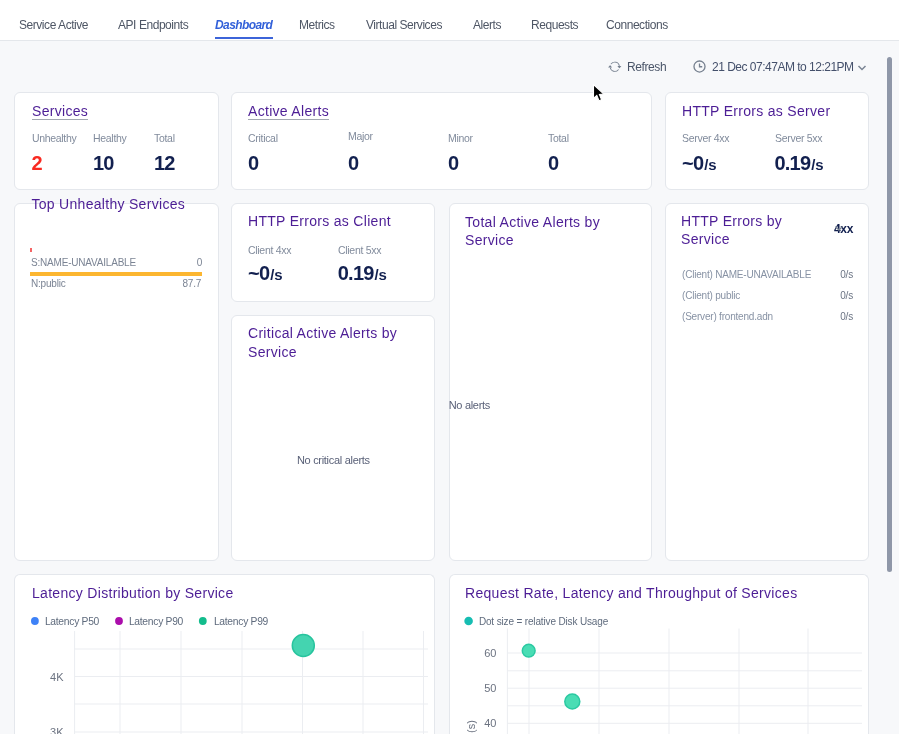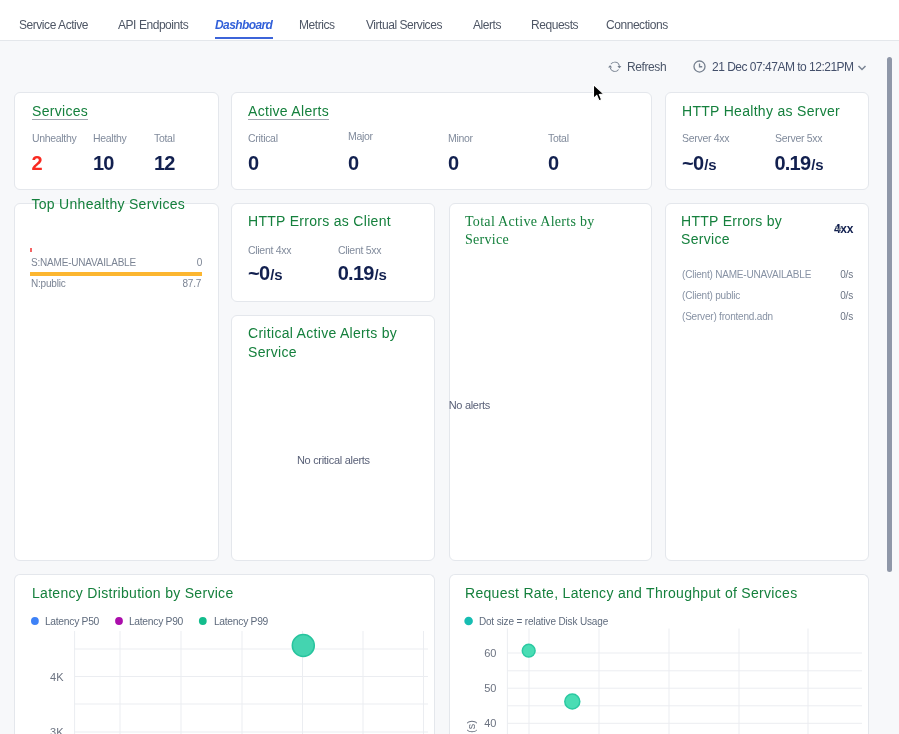--- a/index.html
+++ b/index.html
@@ -3,21 +3,21 @@
 <meta charset="utf-8">
 <style>
   * { margin:0; padding:0; box-sizing:border-box; }
   html,body { width:899px; height:734px; overflow:hidden; }
   body { font-family:"Liberation Sans", sans-serif; background:#f7f8fa; position:relative; }
   .nav { position:absolute; left:0; top:0; width:899px; height:41px; background:#fff; border-bottom:1px solid #e4e7eb; }
   .tab { position:absolute; top:18px; font-size:12px; letter-spacing:-0.45px; color:#4e5665; white-space:nowrap; }
   .tab.active { color:#3260d9; font-weight:bold; letter-spacing:-0.6px;font-style:italic; }
   .underl { position:absolute; left:215px; top:37px; width:58px; height:2px; background:#3c64d9; }
   .card { position:absolute; background:#fff; border:1px solid #e4e7ec; border-radius:6px; }
-  .ctitle { position:absolute; font-size:14px; letter-spacing:0.3px; color:#15803d; line-height:18.5px; white-space:nowrap; }
+  .ctitle { position:absolute; font-size:14px; letter-spacing:0.3px; color:#4c1d95; line-height:18.5px; white-space:nowrap; }
   .utitle { border-bottom:1px solid #a3a8b1; padding-bottom:0; }
   .lbl { position:absolute; font-size:10.5px; letter-spacing:-0.3px; color:#818b9c; white-space:nowrap; }
   .val { position:absolute; font-size:20px; letter-spacing:-0.8px; font-weight:bold; color:#12204f; white-space:nowrap; }
   .val .ps { font-size:15px; letter-spacing:-0.2px; margin-left:1px; }
   .red { color:#f92a21; }
   .muted { position:absolute; font-size:11px; letter-spacing:-0.3px; color:#5a6178; white-space:nowrap; }
   .row { position:absolute; font-size:10px; letter-spacing:-0.2px; color:#8792a4; white-space:nowrap; }
   .rv { position:absolute; font-size:10px; letter-spacing:-0.2px; color:#6b7484; }
   svg { position:absolute; }
 </style>
@@ -63,21 +63,21 @@
   <span class="lbl" style="left:248px;top:132.3px;">Critical</span>
   <span class="lbl" style="left:348px;top:130px;">Major</span>
   <span class="lbl" style="left:448px;top:132.3px;">Minor</span>
   <span class="lbl" style="left:548px;top:132.3px;">Total</span>
   <span class="val" style="left:248px;top:152.4px;">0</span>
   <span class="val" style="left:348px;top:152.4px;">0</span>
   <span class="val" style="left:448px;top:152.4px;">0</span>
   <span class="val" style="left:548px;top:152.4px;">0</span>
 
   <div class="card" style="left:665.3px;top:92px;width:204.2px;height:98px;"></div>
-  <span class="ctitle" style="left:682px;top:102px;">HTTP Healthy as Server</span>
+  <span class="ctitle" style="left:682px;top:102px;">HTTP Errors as Server</span>
   <span class="lbl" style="left:682px;top:132.3px;">Server 4xx</span>
   <span class="lbl" style="left:775px;top:132.3px;">Server 5xx</span>
   <span class="val" style="left:682px;top:152.4px;">~0<span class="ps">/s</span></span>
   <span class="val" style="left:774.5px;top:152.4px;">0.19<span class="ps">/s</span></span>
 
   <div class="card" style="left:14px;top:203px;width:204.5px;height:357.5px;"></div>
   <span class="ctitle" style="left:31.4px;top:195px;">Top Unhealthy Services</span>
   <div style="position:absolute;left:29.6px;top:248px;width:2px;height:3.7px;background:#f56565;"></div>
   <span class="row" style="left:31px;top:256.5px;color:#7b8494;">S:NAME-UNAVAILABLE</span>
   <span class="row" style="right:697px;top:256.5px;color:#7b8494;">0</span>
@@ -90,21 +90,21 @@
   <span class="lbl" style="left:248px;top:243.7px;">Client 4xx</span>
   <span class="lbl" style="left:338px;top:243.7px;">Client 5xx</span>
   <span class="val" style="left:248px;top:262px;">~0<span class="ps">/s</span></span>
   <span class="val" style="left:337.8px;top:262px;">0.19<span class="ps">/s</span></span>
 
   <div class="card" style="left:231.3px;top:315px;width:204.1px;height:245.5px;"></div>
   <span class="ctitle" style="left:248px;top:324px;">Critical Active Alerts by<br>Service</span>
   <div class="muted" style="left:231.3px;top:454px;width:204.1px;text-align:center;">No critical alerts</div>
 
   <div class="card" style="left:448.7px;top:203px;width:203.8px;height:357.5px;"></div>
-  <span class="ctitle" style="left:465px;top:212.7px;font-family:Liberation Serif, serif;">Total Active Alerts by<br>Service</span>
+  <span class="ctitle" style="left:465px;top:212.7px;">Total Active Alerts by<br>Service</span>
   <div class="muted" style="left:448.7px;top:399px;width:187px;text-align:left;">No alerts</div>
 
   <div class="card" style="left:665.3px;top:203px;width:204.2px;height:357.5px;"></div>
   <span class="ctitle" style="left:681px;top:212px;line-height:18px;">HTTP Errors by<br>Service</span>
   <span style="position:absolute;left:810px;top:221.5px;font-size:12px;letter-spacing:-0.3px;font-weight:bold;color:#12204f;margin-left:24px;">4xx</span>
   <svg style="left:834px;top:224.5px;" width="10" height="7" viewBox="0 0 10 7" fill="none" stroke="#7a8494" stroke-width="1.4">
     <path d="M1.5 1.5L5 5l3.5-3.5"></path>
   </svg>
   <span class="row" style="left:682px;top:268.5px;">(Client) NAME-UNAVAILABLE</span>
   <span class="rv" style="right:46px;top:268.5px;">0/s</span>

